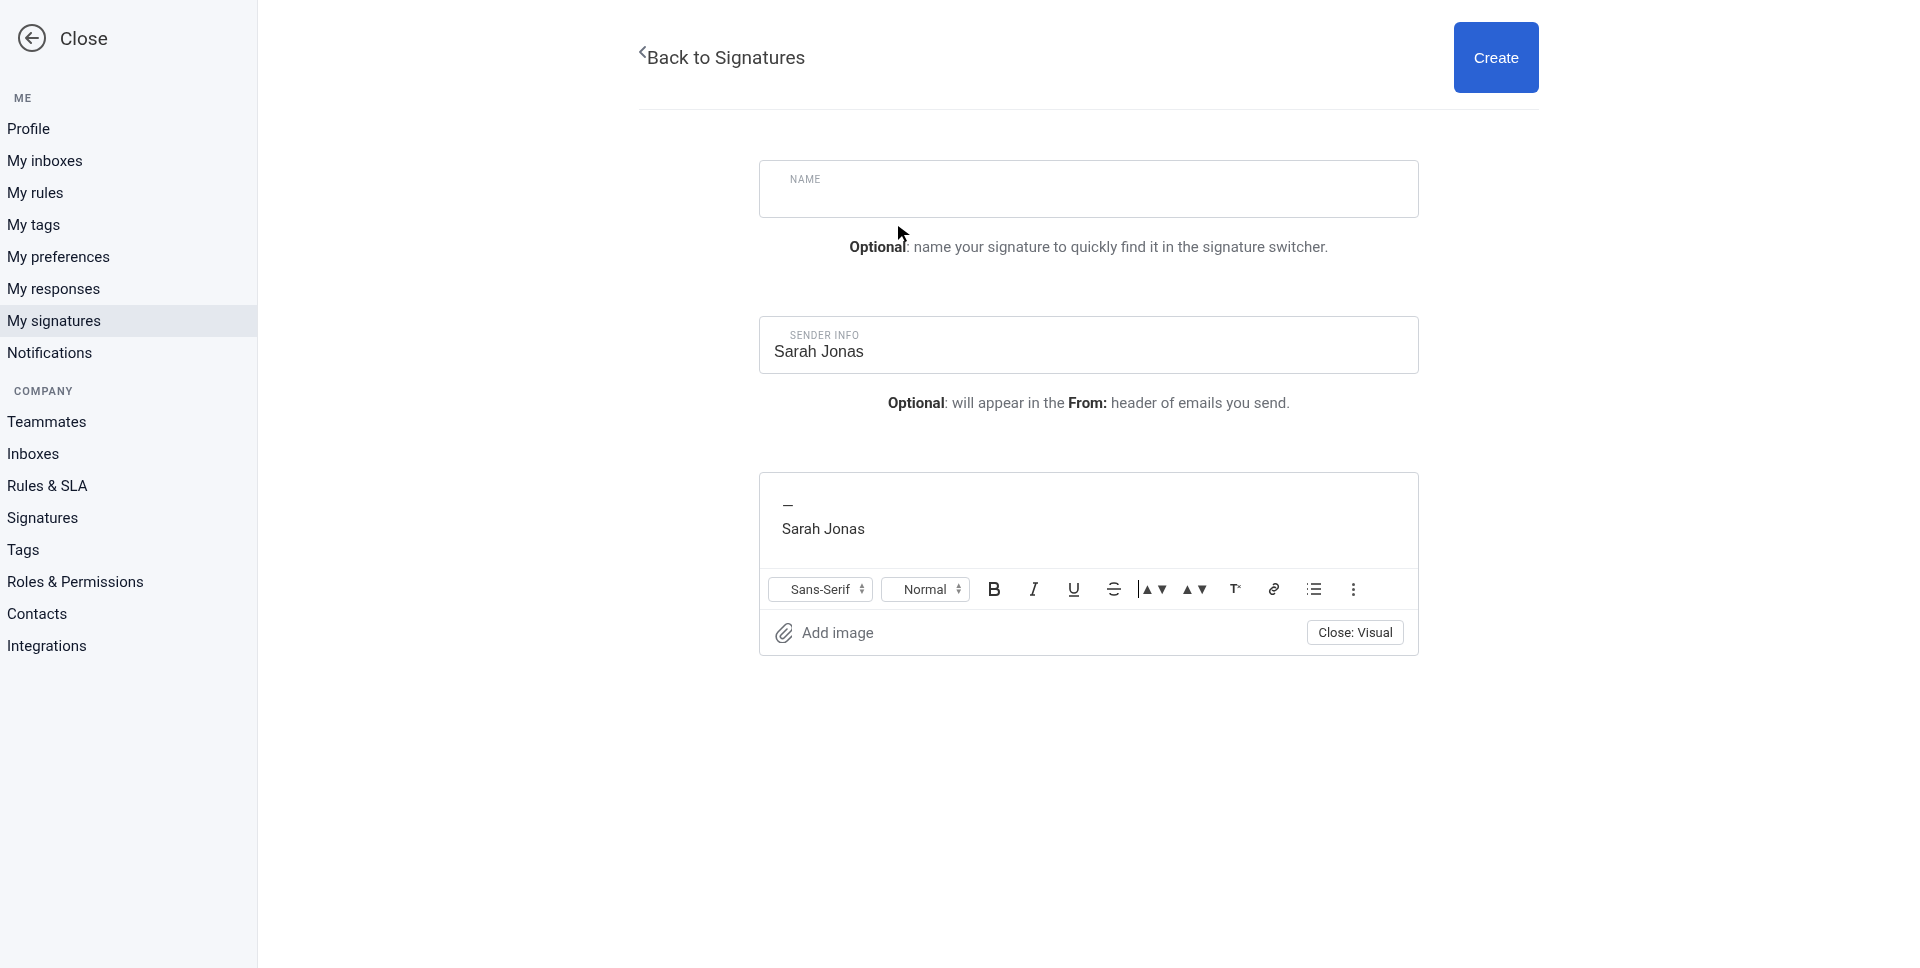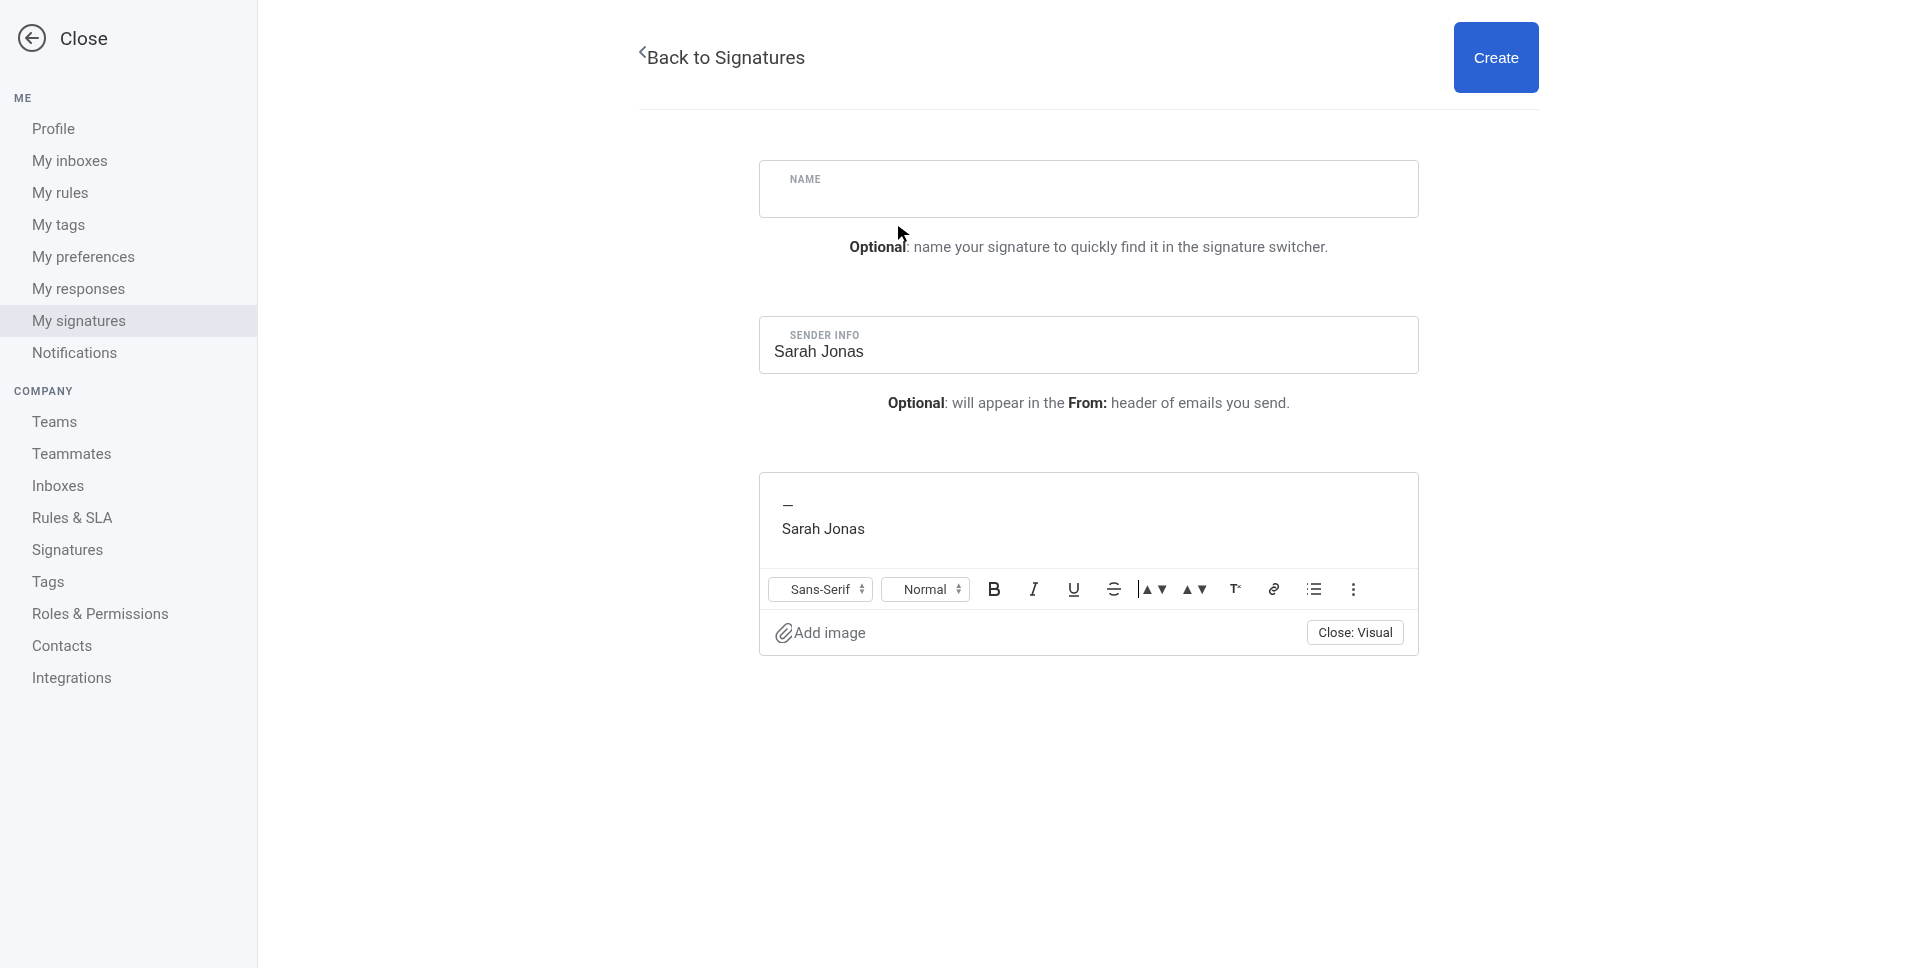--- a/index.html
+++ b/index.html
@@ -44,23 +44,23 @@
     color: #333;
   }
   .section-label {
     font-size: 11px;
     letter-spacing: 1px;
     color: #6b7280;
     padding: 16px 14px 8px 14px;
     font-weight: 600;
   }
   .nav-item {
-    padding: 7px 32px;
-    font-size: 15px;
-    color: #737373;
+    padding: 7px 7px;
+    font-size: 15px;
+    color: #0f172a;
     cursor: pointer;
   }
   .nav-item.active { background: #e4e8ee; }
 
   
   .main {
     flex: 1;
     display: flex;
     flex-direction: column;
     padding: 0;
@@ -107,21 +107,21 @@
     display: flex;
     flex-direction: column;
     gap: 2px;
     min-height: 58px;
     justify-content: center;
   }
   .field-label {
     font-size: 10px;
     letter-spacing: 0.7px;
     color: #9aa0a8;
-    font-weight: 700;
+    font-weight: 400;
     padding-left: 16px;
   }
   .field-input {
     border: none;
     outline: none;
     font-size: 16px;
     color: #333;
     background: transparent;
     width: 100%;
   }
@@ -194,21 +194,21 @@
   .editor-footer {
     border-top: 1px solid #eceef1;
     display: flex;
     align-items: center;
     justify-content: space-between;
     padding: 10px 14px;
   }
   .add-image {
     display: flex;
     align-items: center;
-    gap: 2px;
+    gap: 10px;
     color: #6b6f76;
     font-size: 15px;
     cursor: pointer;
   }
   .mode-pill {
     border: 1px solid #d0d4da;
     border-radius: 4px;
     padding: 4px 10px;
     font-size: 13px;
     color: #333;
@@ -241,21 +241,20 @@
   <div class="nav-item">Profile</div>
   <div class="nav-item">My inboxes</div>
   <div class="nav-item">My rules</div>
   <div class="nav-item">My tags</div>
   <div class="nav-item">My preferences</div>
   <div class="nav-item">My responses</div>
   <div class="nav-item active">My signatures</div>
   <div class="nav-item">Notifications</div>
 
   <div class="section-label">COMPANY</div>
-  <div class="nav-item">Teams</div>
   <div class="nav-item">Teammates</div>
   <div class="nav-item">Inboxes</div>
   <div class="nav-item">Rules &amp; SLA</div>
   <div class="nav-item">Signatures</div>
   <div class="nav-item">Tags</div>
   <div class="nav-item">Roles &amp; Permissions</div>
   <div class="nav-item">Contacts</div>
   <div class="nav-item">Integrations</div>
 </div>
 

